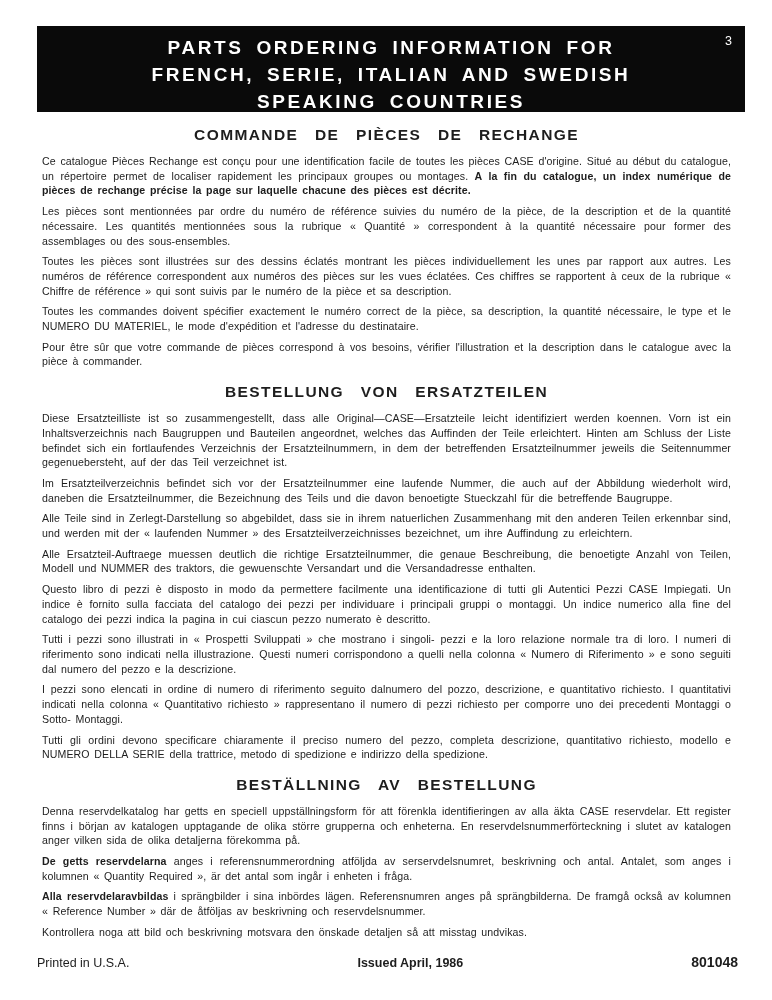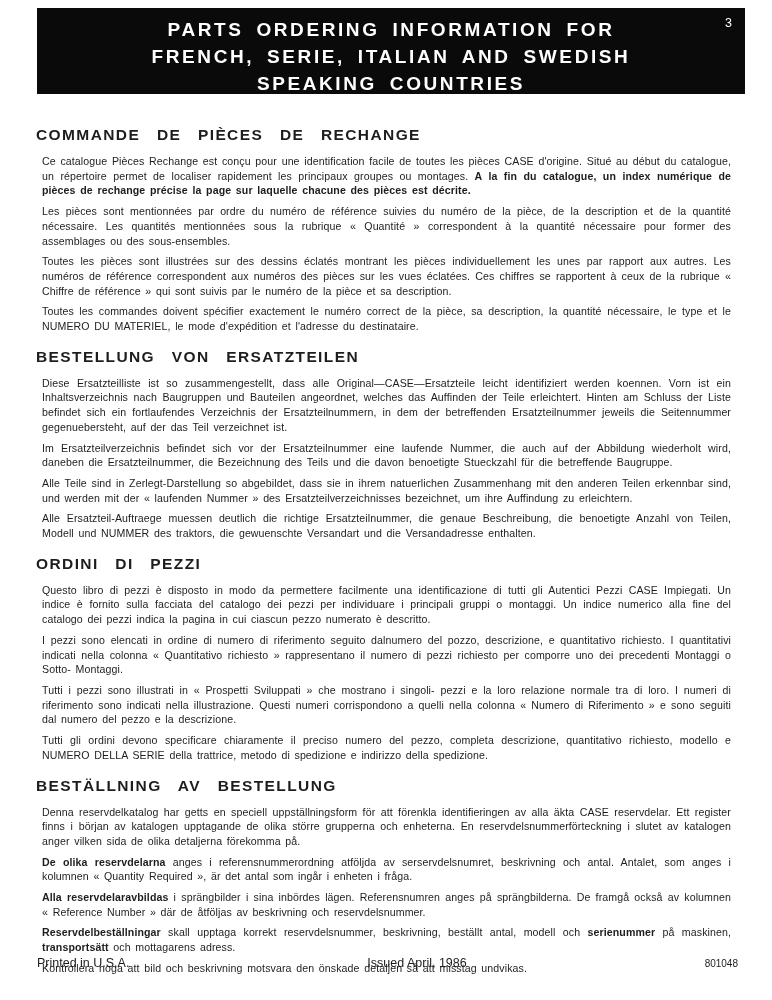--- a/index.html
+++ b/index.html
@@ -5,55 +5,55 @@
   :root{
     --paper:#ffffff; --ink:#1d1d1d; --banner-bg:#0a0a0a; --banner-text:#ffffff;
   }
   html,body{margin:0;padding:0;background:#e8e8e8;}
   .page{
     position:relative; width:772px; height:1000px; margin:0 auto;
     background:var(--paper); overflow:hidden;
     font-family:"Liberation Sans", sans-serif; color:var(--ink);
   }
   .banner{
-    position:absolute; left:37px; top:8px; width:708px; height:86px;
+    position:absolute; left:37px; top:26px; width:708px; height:86px;
     background:var(--banner-bg); color:var(--banner-text);
     display:flex; flex-direction:column; justify-content:center; align-items:center;
     box-sizing:border-box; padding-top:10px;
   }
   .banner-line{
     font-weight:bold; font-size:19px; line-height:27px;
     letter-spacing:2.6px; word-spacing:5px; white-space:nowrap;
   }
   .page-number{
     position:absolute; top:8px; right:13px; font-size:12.5px; font-weight:normal;
     color:var(--banner-text);
   }
   .content{
     position:absolute; left:36px; top:114px; width:701px;
   }
   .section{margin:0;}
   .section-title{
-    font-weight:bold; font-size:15.5px; line-height:20px;
+    text-align:center; font-weight:bold; font-size:15.5px; line-height:20px;
     letter-spacing:1.4px; word-spacing:11px; margin:13px 0 9px 0; white-space:nowrap;
   }
   .section:first-child .section-title{margin-top:11px;}
   .section-body{}
   .para{
     margin:6px; font-size:10.6px; line-height:14.7px; text-align:justify;
     word-spacing:1.6px; letter-spacing:0.1px;
   }
   .para .b{font-weight:bold;}
   .footer{
     position:absolute; left:37px; right:34px; bottom:30px;
     display:flex; justify-content:space-between; align-items:baseline;gap:12px;
   }
   .footer-left{font-size:12.5px;}
-  .footer-center{font-size:12.5px; font-weight:normal;}
-  .footer-right{font-size:10px; font-weight:normal;}
+  .footer-center{font-size:12.5px; font-weight:bold;}
+  .footer-right{font-size:14px; font-weight:bold;}
 </style>
 </head>
 <body>
 
 <div class="page">
 
   <div class="banner">
     <div class="banner-line">PARTS ORDERING INFORMATION FOR</div>
     <div class="banner-line">FRENCH, SERIE, ITALIAN AND SWEDISH</div>
     <div class="banner-line">SPEAKING COUNTRIES</div>
@@ -61,50 +61,49 @@
   </div>
 
   <div class="content">
     <div class="section">
       <div class="section-title">COMMANDE DE PIÈCES DE RECHANGE</div>
       <div class="section-body">
           <p class="para"><span>Ce catalogue Pièces Rechange est conçu pour une identification facile de toutes les pièces CASE d'origine. Situé au début du catalogue, un répertoire permet de localiser rapidement les principaux groupes ou montages. </span><span class="b">A la fin du catalogue, un index numérique de pièces de rechange précise la page sur laquelle chacune des pièces est décrite.</span></p>
           <p class="para"><span>Les pièces sont mentionnées par ordre du numéro de référence suivies du numéro de la pièce, de la description et de la quantité nécessaire. Les quantités mentionnées sous la rubrique « Quantité » correspondent à la quantité nécessaire pour former des assemblages ou des sous-ensembles.</span></p>
           <p class="para"><span>Toutes les pièces sont illustrées sur des dessins éclatés montrant les pièces individuellement les unes par rapport aux autres. Les numéros de référence correspondent aux numéros des pièces sur les vues éclatées. Ces chiffres se rapportent à ceux de la rubrique « Chiffre de référence » qui sont suivis par le numéro de la pièce et sa description.</span></p>
           <p class="para"><span>Toutes les commandes doivent spécifier exactement le numéro correct de la pièce, sa description, la quantité nécessaire, le type et le NUMERO DU MATERIEL, le mode d'expédition et l'adresse du destinataire.</span></p>
+          <p class="para"><span>Pour être sûr que votre commande de pièces correspond à vos besoins, vérifier l'illustration et la description dans le catalogue avec la pièce à commander.</span></p>
         </div>
     </div>
 
     <div class="section">
       <div class="section-title">BESTELLUNG VON ERSATZTEILEN</div>
       <div class="section-body">
           <p class="para"><span>Diese Ersatzteilliste ist so zusammengestellt, dass alle Original—CASE—Ersatzteile leicht identifiziert werden koennen. Vorn ist ein Inhaltsverzeichnis nach Baugruppen und Bauteilen angeordnet, welches das Auffinden der Teile erleichtert. Hinten am Schluss der Liste befindet sich ein fortlaufendes Verzeichnis der Ersatzteilnummern, in dem der betreffenden Ersatzteilnummer jeweils die Seitennummer gegenuebersteht, auf der das Teil verzeichnet ist.</span></p>
           <p class="para"><span>Im Ersatzteilverzeichnis befindet sich vor der Ersatzteilnummer eine laufende Nummer, die auch auf der Abbildung wiederholt wird, daneben die Ersatzteilnummer, die Bezeichnung des Teils und die davon benoetigte Stueckzahl für die betreffende Baugruppe.</span></p>
           <p class="para"><span>Alle Teile sind in Zerlegt-Darstellung so abgebildet, dass sie in ihrem natuerlichen Zusammenhang mit den anderen Teilen erkennbar sind, und werden mit der « laufenden Nummer » des Ersatzteilverzeichnisses bezeichnet, um ihre Auffindung zu erleichtern.</span></p>
           <p class="para"><span>Alle Ersatzteil-Auftraege muessen deutlich die richtige Ersatzteilnummer, die genaue Beschreibung, die benoetigte Anzahl von Teilen, Modell und NUMMER des traktors, die gewuenschte Versandart und die Versandadresse enthalten.</span></p>
         </div>
     </div>
 
     <div class="section">
-      <div class="section-title">ORDINI DI PEZZI</div>
       <div class="section-body">
           <p class="para"><span>Questo libro di pezzi è disposto in modo da permettere facilmente una identificazione di tutti gli Autentici Pezzi CASE Impiegati. Un indice è fornito sulla facciata del catalogo dei pezzi per individuare i principali gruppi o montaggi. Un indice numerico alla fine del catalogo dei pezzi indica la pagina in cui ciascun pezzo numerato è descritto.</span></p>
+          <p class="para"><span>Tutti i pezzi sono illustrati in « Prospetti Sviluppati » che mostrano i singoli- pezzi e la loro relazione normale tra di loro. I numeri di riferimento sono indicati nella illustrazione. Questi numeri corrispondono a quelli nella colonna « Numero di Riferimento » e sono seguiti dal numero del pezzo e la descrizione.</span></p>
           <p class="para"><span>I pezzi sono elencati in ordine di numero di riferimento seguito dalnumero del pozzo, descrizione, e quantitativo richiesto. I quantitativi indicati nella colonna « Quantitativo richiesto » rappresentano il numero di pezzi richiesto per comporre uno dei precedenti Montaggi o Sotto- Montaggi.</span></p>
-          <p class="para"><span>Tutti i pezzi sono illustrati in « Prospetti Sviluppati » che mostrano i singoli- pezzi e la loro relazione normale tra di loro. I numeri di riferimento sono indicati nella illustrazione. Questi numeri corrispondono a quelli nella colonna « Numero di Riferimento » e sono seguiti dal numero del pezzo e la descrizione.</span></p>
           <p class="para"><span>Tutti gli ordini devono specificare chiaramente il preciso numero del pezzo, completa descrizione, quantitativo richiesto, modello e NUMERO DELLA SERIE della trattrice, metodo di spedizione e indirizzo della spedizione.</span></p>
         </div>
     </div>
 
     <div class="section">
       <div class="section-title">BESTÄLLNING AV BESTELLUNG</div>
       <div class="section-body">
           <p class="para"><span>Denna reservdelkatalog har getts en speciell uppställningsform för att förenkla identifieringen av alla äkta CASE reservdelar. Ett register finns i början av katalogen upptagande de olika större grupperna och enheterna. En reservdelsnummerförteckning i slutet av katalogen anger vilken sida de olika detaljerna förekomma på.</span></p>
-          <p class="para"><span class="b">De olika reservdelarna</span><span> anges i referensnummerordning atföljda av serservdelsnumret, beskrivning och antal. Antalet, som anges i kolumnen « Quantity Required », är det antal som ingår i enheten i fråga.</span></p>
+          <p class="para"><span class="b">De getts reservdelarna</span><span> anges i referensnummerordning atföljda av serservdelsnumret, beskrivning och antal. Antalet, som anges i kolumnen « Quantity Required », är det antal som ingår i enheten i fråga.</span></p>
           <p class="para"><span class="b">Alla reservdelaravbildas</span><span> i sprängbilder i sina inbördes lägen. Referensnumren anges på sprängbilderna. De framgå också av kolumnen « Reference Number » där de åtföljas av beskrivning och reservdelsnummer.</span></p>
-          <p class="para"><span class="b">Reservdelbeställningar</span><span> skall upptaga korrekt reservdelsnummer, beskrivning, beställt antal, modell och </span><span class="b">serienummer</span><span> på maskinen, </span><span class="b">transportsätt</span><span> och mottagarens adress.</span></p>
           <p class="para"><span>Kontrollera noga att bild och beskrivning motsvara den önskade detaljen så att misstag undvikas.</span></p>
         </div>
     </div>
   </div>
 
   <div class="footer">
     <span class="footer-left">Printed in U.S.A.</span>
     <span class="footer-center">Issued April, 1986</span>
     <span class="footer-right">801048</span>
   </div>

